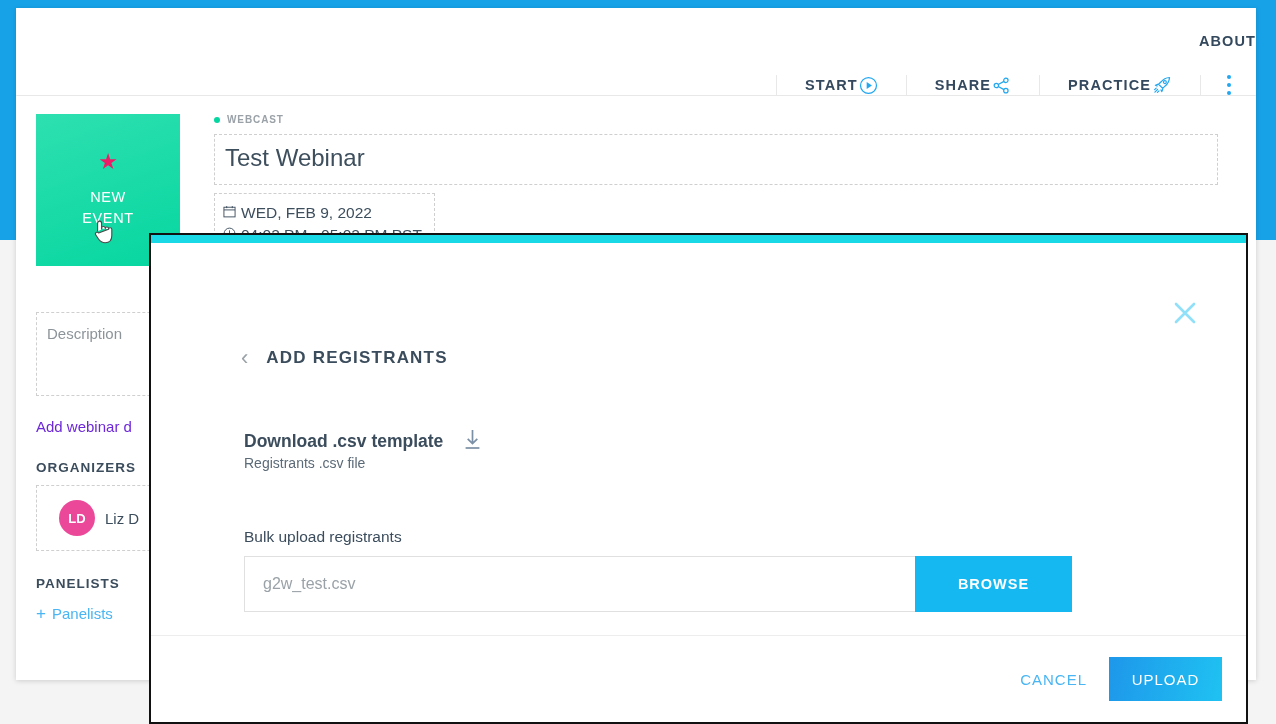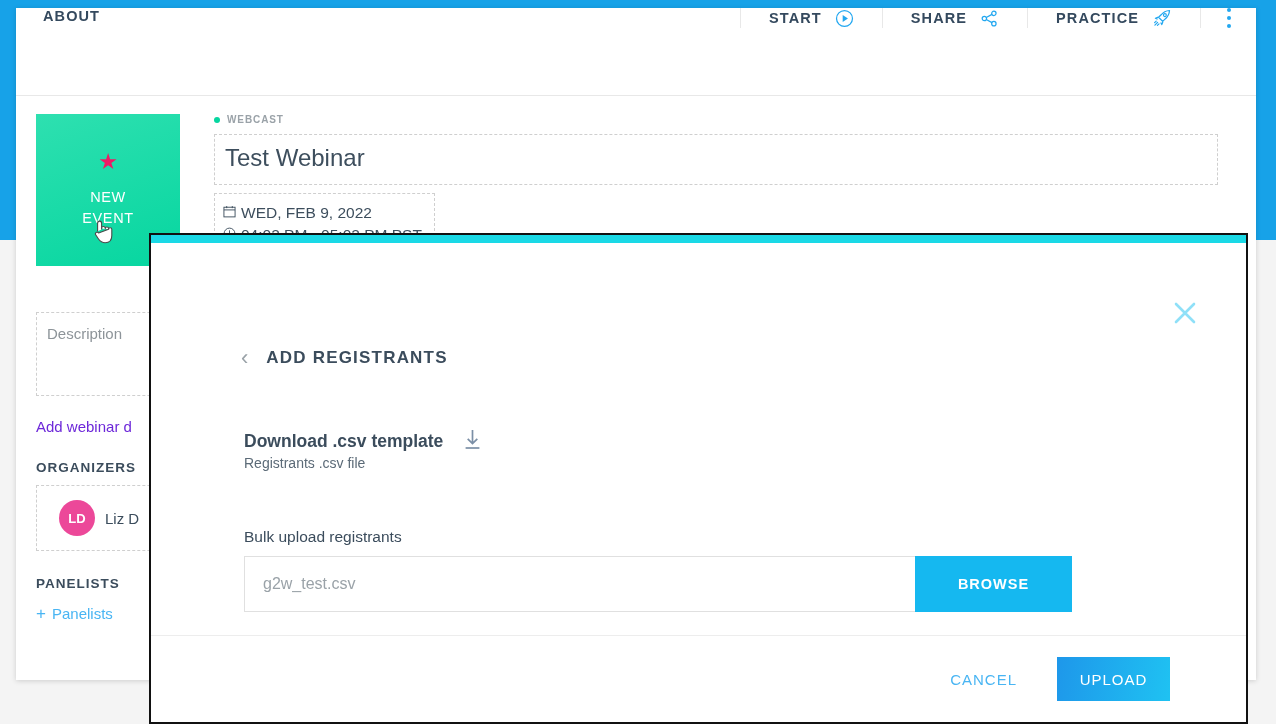--- a/index.html
+++ b/index.html
@@ -42,41 +42,42 @@
     background: #ffffff;
     box-shadow: 0 1px 5px rgba(0,0,0,0.16);
   }
 
   
   .app-header {
     position: relative;
     height: 88px;
     border-bottom: 1px solid #e8e8e8;
     display: flex;
-    align-items: flex-start;
+    align-items: flex-end;
+    flex-direction: column;
   }
   .tabs-left {
     display: flex;
     align-items: center;
     flex: 1 1 auto;
     padding-left: 27px;
   }
   .tab-about {
     font-size: 14.5px;
     letter-spacing: 1.1px;
     color: #34495e;
     font-weight: 600;
     padding-bottom: 2px;
   }
   .hdr-actions { display: flex; align-items: stretch; }
   .hdr-btn {
     display: flex;
     align-items: center;
     justify-content: center;
-    gap: 13px;
+    gap: 1px;
     padding: 0 28px;
     border-left: 1px solid #e8e8e8;
     min-width: 125px;
     cursor: pointer;
   }
   .hdr-btn .lbl {
     font-size: 14.5px;
     letter-spacing: 1.1px;
     color: #34495e;
     font-weight: 600;
@@ -262,22 +263,22 @@
     cursor: pointer;
     border: none;
   }
 
   .modal-footer {
     position: absolute;
     left: 0; right: 0; bottom: 0;
     height: 87px;
     border-top: 1px solid #ededed;
     display: flex; align-items: center; justify-content: flex-end;
-    padding-right: 76px;
-    gap: 34px;
+    padding-right: 24px;
+    gap: 16px;
   }
   .cancel-btn {
     background: none; border: none;
     color: #49b5f3;
     font-size: 15px; letter-spacing: 1px;
     cursor: pointer;
     font-family: inherit;
   }
   .upload-btn {
     width: 113px; height: 44px;

